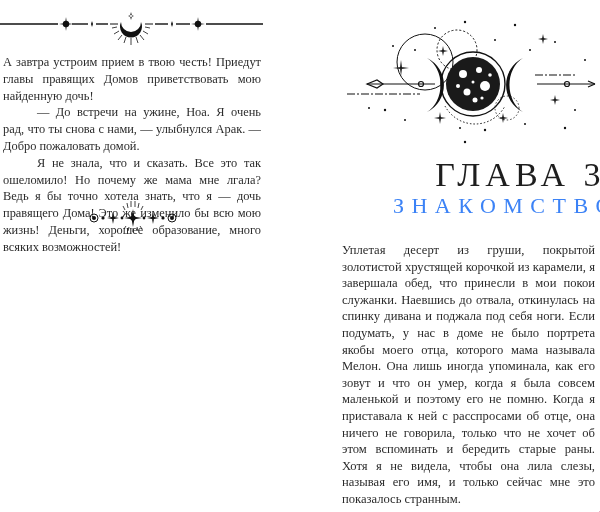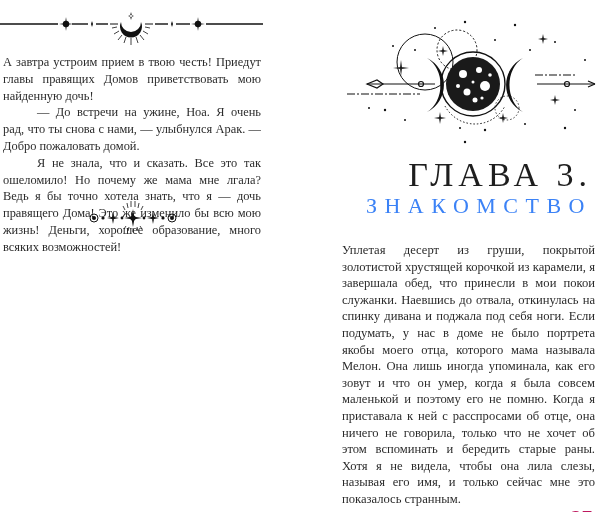--- a/index.html
+++ b/index.html
@@ -1,17 +1,17 @@
 <!DOCTYPE html>
 <html><head>
 <meta charset="utf-8">
 <style>
   html, body { margin: 0; padding: 0; background: #ffffff; }
   body { width: 600px; height: 512px; position: relative; overflow: hidden; color: #2a2a2a; }
-  .page { position: absolute; top: 0; height: 512px; }
+  .page { position: absolute; top: 0; height: 512px; padding-left: 27px; }
   .page-left { left: 0; width: 300px; }
   .page-right { left: 300px; width: 300px; margin-top: 20px; }
   .text {
     font-family: "Liberation Serif", "DejaVu Serif", serif;
     font-size: 12.4px;
     line-height: 16.8px;
     text-align: justify;
     color: #2b2b2b;
   }
   .text p { margin: 0; }

